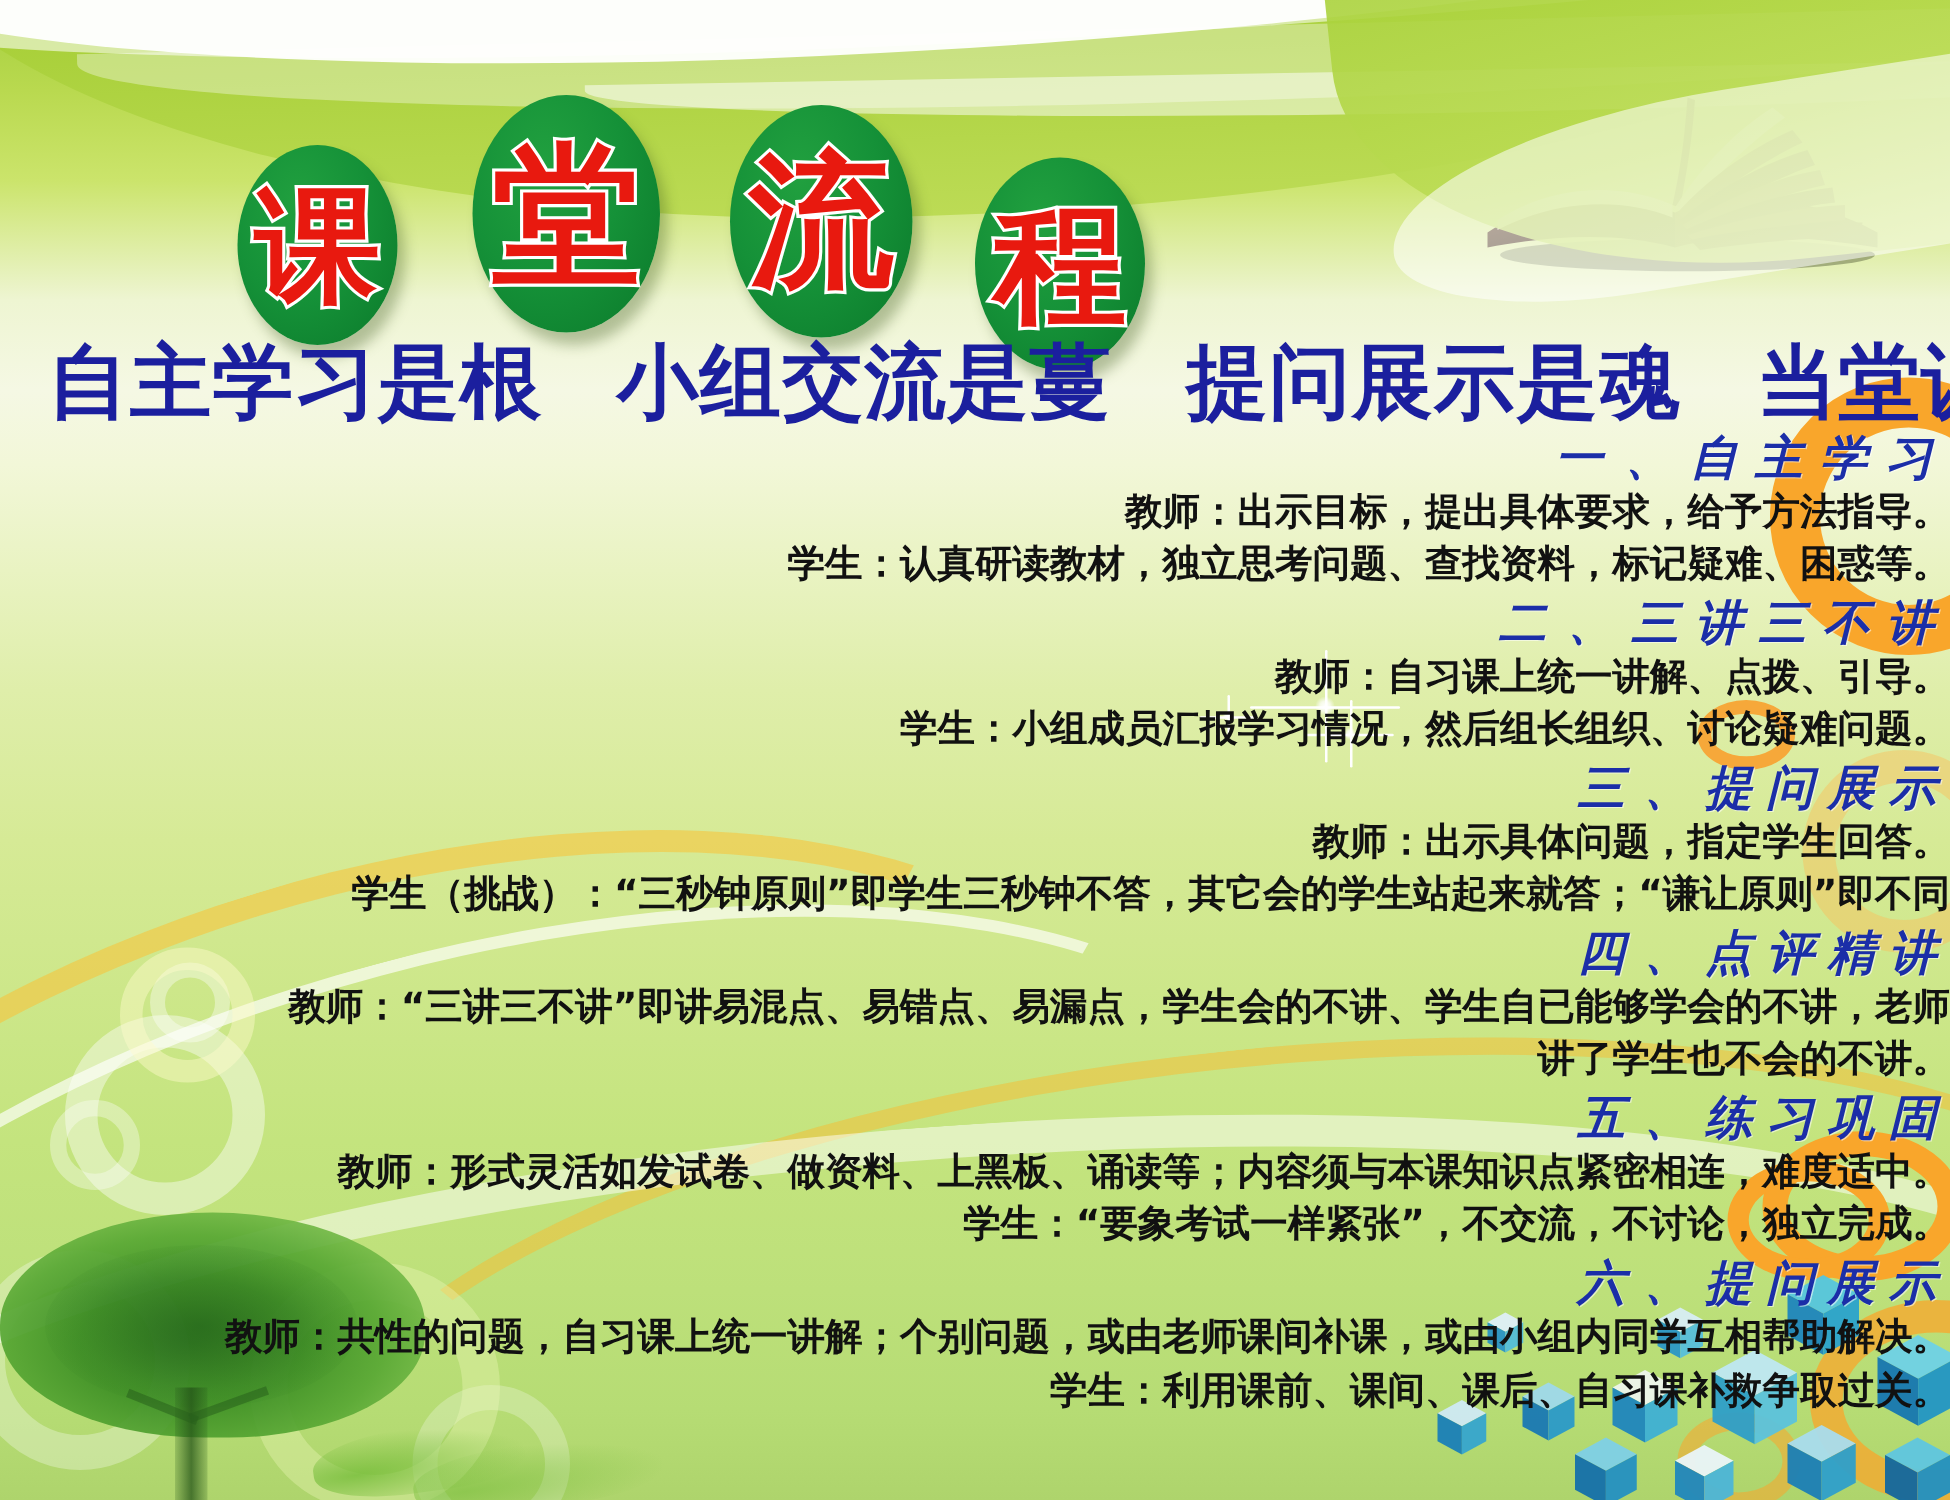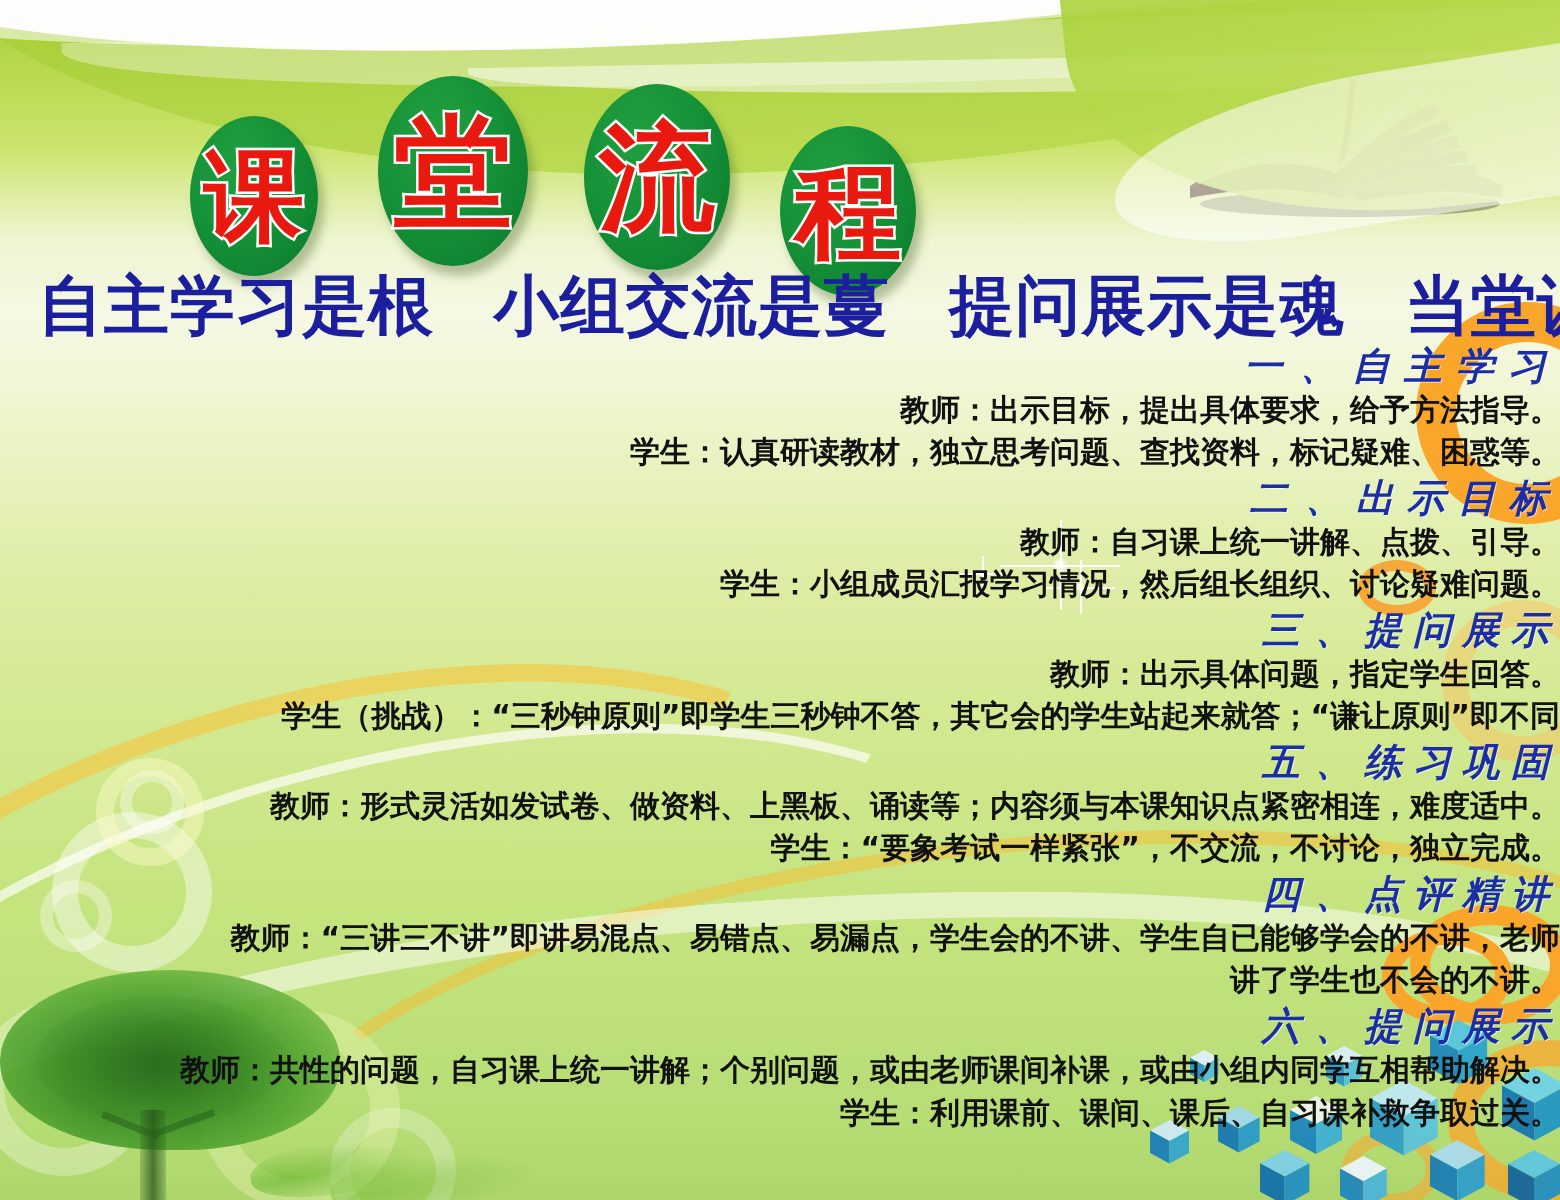--- a/index.html
+++ b/index.html
@@ -362,50 +362,50 @@
     <div class="section s1">
       <div class="sec-head">
         <span class="num">一</span><span>、</span><span>自主学习</span>
       </div>
       <div class="line">教师：出示目标，提出具体要求，给予方法指导。</div>
       <div class="line">学生：认真研读教材，独立思考问题、查找资料，标记疑难、困惑等。</div>
     </div>
 
     <div class="section s2">
       <div class="sec-head">
-        <span class="num">二</span><span>、</span><span>出示目标</span>
+        <span class="num">二</span><span>、</span><span>三讲三不讲</span>
       </div>
       <div class="line">教师：自习课上统一讲解、点拨、引导。</div>
       <div class="line">学生：小组成员汇报学习情况，然后组长组织、讨论疑难问题。</div>
     </div>
 
     <div class="section s3">
       <div class="sec-head">
         <span class="num">三</span><span>、</span><span>提问展示</span>
       </div>
       <div class="line">教师：出示具体问题，指定学生回答。</div>
       <div class="line">学生（挑战）：“三秒钟原则”即学生三秒钟不答，其它会的学生站起来就答；“谦让原则”即不同</div>
     </div>
 
+    <div class="section s4">
+      <div class="sec-head">
+        <span class="num">四</span><span>、</span><span>点评精讲</span>
+      </div>
+      <div class="line">教师：“三讲三不讲”即讲易混点、易错点、易漏点，学生会的不讲、学生自已能够学会的不讲，老师</div>
+      <div class="line cont-2">讲了学生也不会的不讲。</div>
+    </div>
+
     <div class="section s5">
       <div class="sec-head">
         <span class="num">五</span><span>、</span><span>练习巩固</span>
       </div>
       <div class="line">教师：形式灵活如发试卷、做资料、上黑板、诵读等；内容须与本课知识点紧密相连，难度适中。</div>
       <div class="line">学生：“要象考试一样紧张”，不交流，不讨论，独立完成。</div>
     </div>
 
-    <div class="section s4">
-      <div class="sec-head">
-        <span class="num">四</span><span>、</span><span>点评精讲</span>
-      </div>
-      <div class="line">教师：“三讲三不讲”即讲易混点、易错点、易漏点，学生会的不讲、学生自已能够学会的不讲，老师</div>
-      <div class="line cont-2">讲了学生也不会的不讲。</div>
-    </div>
-
     <div class="section s6">
       <div class="sec-head">
         <span class="num">六</span><span>、</span><span>提问展示</span>
       </div>
       <div class="line">教师：共性的问题，自习课上统一讲解；个别问题，或由老师课间补课，或由小组内同学互相帮助解决。</div>
       <div class="line">学生：利用课前、课间、课后、自习课补救争取过关。</div>
     </div>
 
   </div>
 </div>

